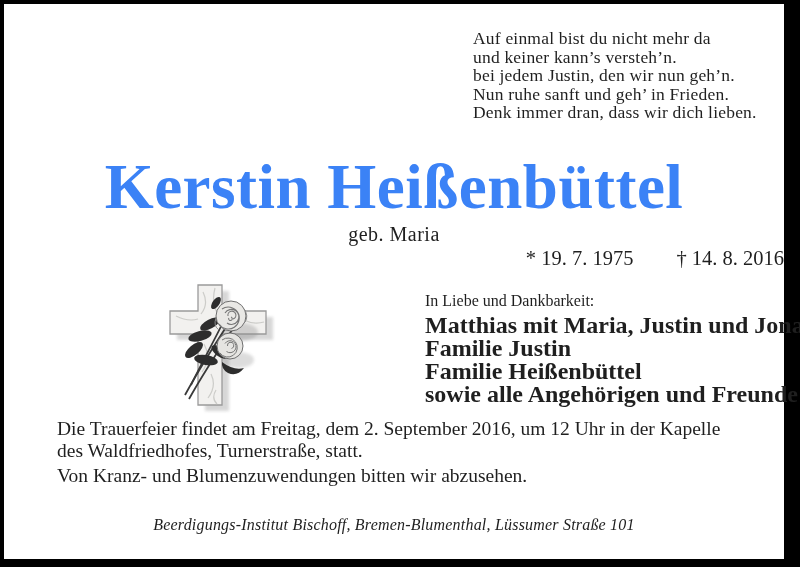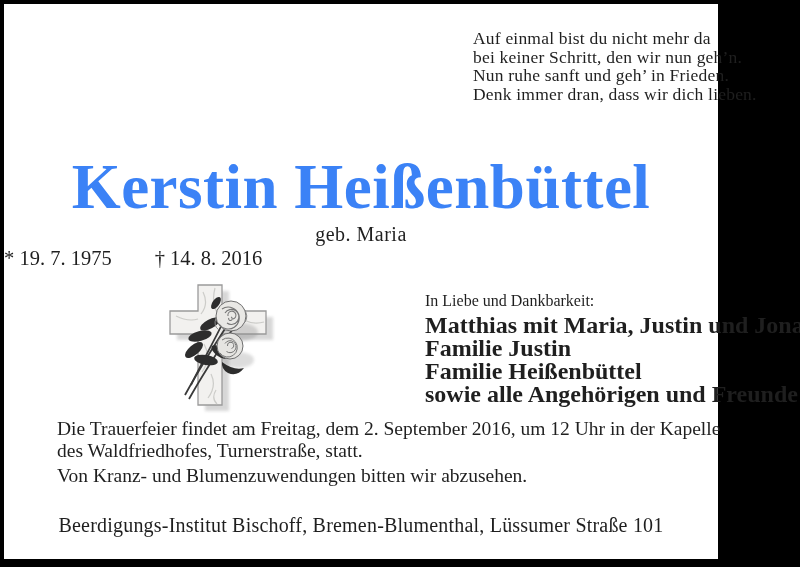--- a/index.html
+++ b/index.html
@@ -5,21 +5,21 @@
   html,body{margin:0;padding:0;background:#e9e9e9;}
   .sheet{
     position:relative;
     width:800px;height:567px;
     background:#000;
     overflow:hidden;
     font-family:"Liberation Serif","DejaVu Serif",serif;
   }
   .card{
     position:absolute;left:4px;top:4px;
-    width:714px;height:555px;
+    width:780px;height:555px;
     background:#fff;
     color:#1f1f1f;
   }
   .abs{position:absolute;white-space:nowrap;}
 
   .poem{
     left:469px;top:25px;
     font-size:17.5px;line-height:18.6px;
     letter-spacing:0.2px;
   }
@@ -32,21 +32,21 @@
     letter-spacing:0.5px;
   }
   .maiden{
     left:0;right:0;top:220px;
     text-align:center;
     font-size:20px;line-height:20px;
     letter-spacing:0.5px;
   }
   .dates{
     left:0;right:0;top:244px;
-    text-align:left;
+    text-align:right;
     font-size:20.5px;line-height:20.5px;
   }
   .dates .birth{margin-right:43px;}
   .memorial-image{left:154px;top:274px;width:160px;height:150px;}
   .tribute-intro{
     left:421px;top:287px;
     font-size:16px;line-height:20px;
   }
   .mourners{
     left:421px;top:310px;
@@ -57,33 +57,35 @@
     left:53px;top:414px;
     font-size:19.5px;line-height:21.5px;
   }
   .notes{
     left:53px;top:461px;
     font-size:19.5px;line-height:22px;
   }
   .footer-line{
     left:0;right:0;top:513px;
     text-align:center;
-    font-size:20px;line-height:16px;
+    font-size:16px;line-height:16px;
     letter-spacing:0.2px;
+    font-style:italic;
   }
 </style>
 </head>
 <body>
 
 <div class="sheet">
   <div class="card">
 
     <div class="abs poem">
       <div>Auf einmal bist du nicht mehr da</div>
-      <div>bei keiner Schritt, den wir nun geh’n.</div>
+      <div>und keiner kann’s versteh’n.</div>
+      <div>bei jedem Justin, den wir nun geh’n.</div>
       <div>Nun ruhe sanft und geh’ in Frieden.</div>
       <div>Denk immer dran, dass wir dich lieben.</div>
     </div>
 
     <div class="abs deceased-name">Kerstin Heißenbüttel</div>
 
     <div class="abs maiden">geb. Maria</div>
 
     <div class="abs dates">
       <span class="birth">* 19. 7. 1975</span><span>† 14. 8. 2016</span>

